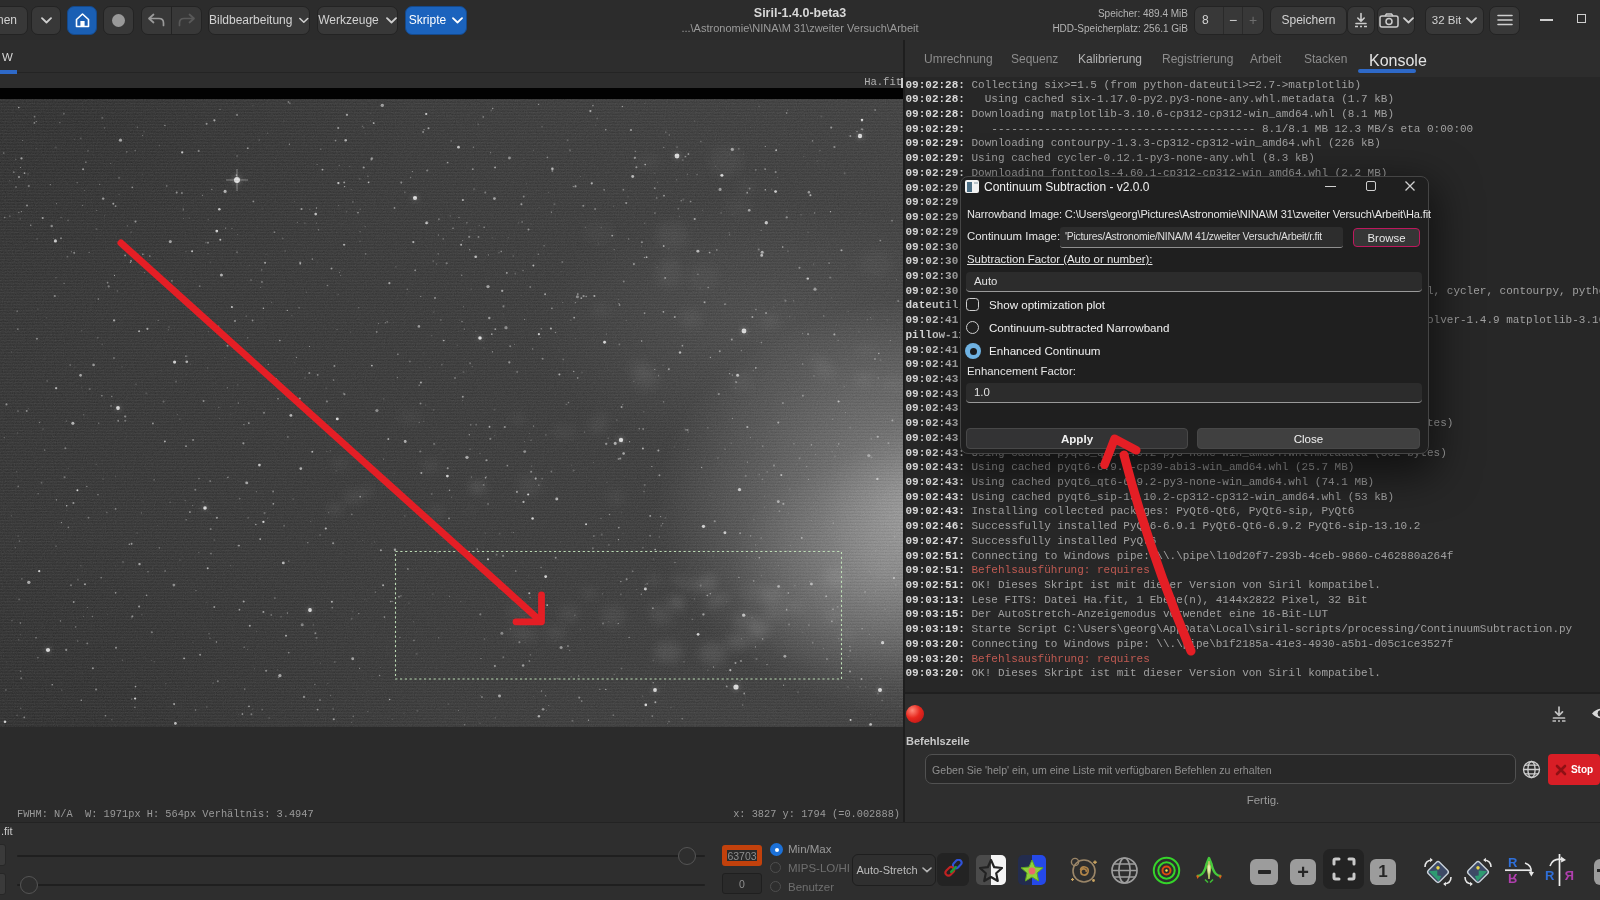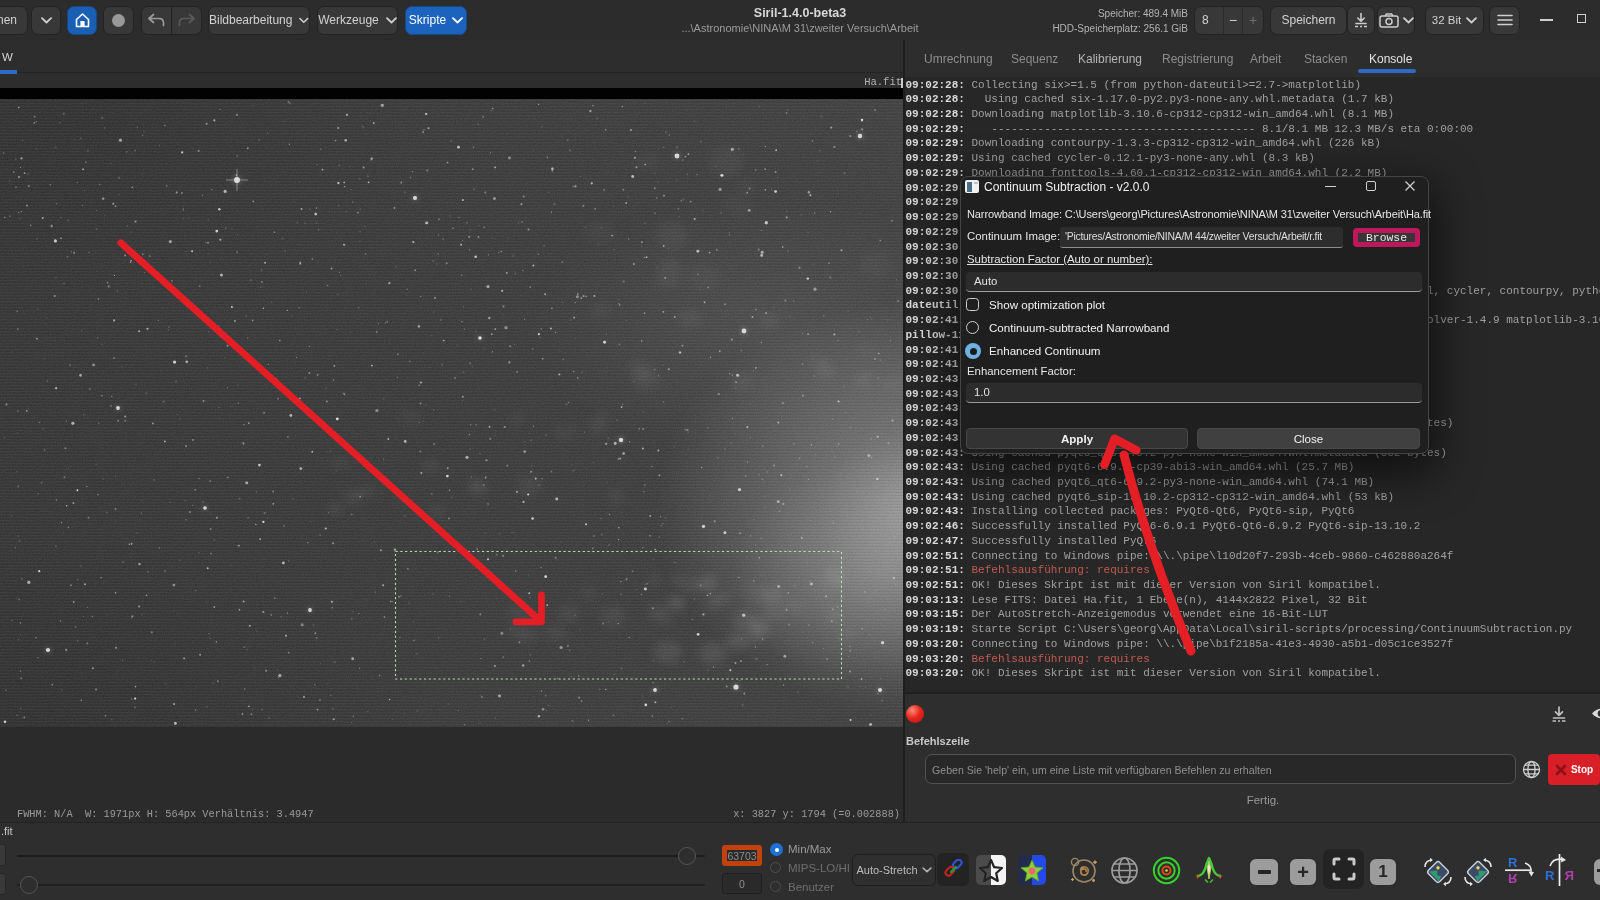--- a/index.html
+++ b/index.html
@@ -91,21 +91,21 @@
 <div class="abs" style="left:2px;top:51px;color:#d5d5d5;font-size:11.5px;">W</div>
 <div class="abs" style="left:0;top:69.5px;width:17px;height:4.5px;background:#2e69c8;"></div>
 <div class="abs mono" style="left:790px;top:76px;width:112px;text-align:right;color:#b2b2b2;font-size:10.5px;">Ha.fit</div>
 <div class="abs" style="left:905px;top:40px;width:695px;height:37px;background:#2d2d2d;"></div>
 <div class="abs" style="left:924px;top:52px;color:#8d8d8d;font-size:12px;">Umrechnung</div>
 <div class="abs" style="left:1011px;top:52px;color:#8d8d8d;font-size:12px;">Sequenz</div>
 <div class="abs" style="left:1078px;top:52px;color:#b3b3b3;font-size:12px;">Kalibrierung</div>
 <div class="abs" style="left:1162px;top:52px;color:#8d8d8d;font-size:12px;">Registrierung</div>
 <div class="abs" style="left:1250px;top:52px;color:#8d8d8d;font-size:12px;">Arbeit</div>
 <div class="abs" style="left:1304px;top:52px;color:#8d8d8d;font-size:12px;">Stacken</div>
-<div class="abs" style="left:1369px;top:52px;color:#e2e2e2;font-size:12px;">Konsole</div>
+<div class="abs" style="left:1369px;top:52px;color:#e2e2e2;font-size:16px;">Konsole</div>
 <div class="abs" style="left:1358px;top:68.5px;width:58px;height:4.5px;background:#2e69c8;border-radius:2px;"></div>
 <div class="abs" style="left:903px;top:40px;width:2px;height:782px;background:#1e1e1e;"></div>
 <div class="abs" style="left:900.5px;top:78px;width:2.5px;height:27px;background:#c9c9c9;"></div>
 <div class="abs" style="left:0;top:88px;width:903px;height:639px;">
 <svg width="903" height="639" viewBox="0 0 903 639">
 <defs>
 <linearGradient id="base" x1="0" y1="0" x2="1" y2="0">
           <stop offset="0" stop-color="#2b2b2b"></stop>
           <stop offset="0.55" stop-color="#333333"></stop>
           <stop offset="1" stop-color="#393939"></stop>
@@ -1800,22 +1800,22 @@
 <div class="abs" style="left:1325px;top:186px;width:11px;height:1.4px;background:#d0d0d0;"></div>
 <div class="abs" style="left:1366px;top:181px;width:10px;height:10px;border:1.3px solid #d0d0d0;border-radius:2px;"></div>
 <div class="abs" style="left:1404px;top:180px;">
     <svg width="12" height="12" viewBox="0 0 12 12">
       <path d="M1.5 1.5 L10.5 10.5 M10.5 1.5 L1.5 10.5" stroke="#d0d0d0" stroke-width="1.3"></path>
     </svg>
   </div>
 <div class="abs" style="left:967px;top:208px;width:460px;color:#e6e6e6;font-size:11px;letter-spacing:-0.1px;white-space:nowrap;">Narrowband Image: C:\Users\georg\Pictures\Astronomie\NINA\M 31\zweiter Versuch\Arbeit\Ha.fit</div>
 <div class="abs" style="left:967px;top:230px;color:#e6e6e6;font-size:11.4px;">Continuum Image:</div>
 <div class="abs" style="left:1060px;top:227px;width:283px;height:21px;background:#2d2d2d;border-radius:3px;border-bottom:1px solid #8f8f8f;"></div>
-<div class="abs" style="left:1065px;top:231px;width:274px;overflow:hidden;color:#dcdcdc;font-size:10.4px;letter-spacing:-0.25px;white-space:nowrap;">'Pictures/Astronomie/NINA/M 44/zweiter Versuch/Arbeit/r.fit</div>
-<div class="abs" style="left:1353px;top:228px;width:67px;height:19px;background:#363636;border:5px solid #be185d;border-radius:4px;display:flex;align-items:center;justify-content:center;color:#e8e8e8;font-size:11.4px;font-family:Liberation Mono, monospace;">Browse</div>
+<div class="abs" style="left:1065px;top:231px;width:274px;overflow:hidden;color:#dcdcdc;font-size:10.4px;letter-spacing:-0.25px;white-space:nowrap;">'Pictures/Astronomie/NINA/M 41/zweiter Versuch/Arbeit/r.fit</div>
+<div class="abs" style="left:1353px;top:228px;width:67px;height:19px;background:#363636;border:1px solid #be185d;border-radius:4px;display:flex;align-items:center;justify-content:center;color:#e8e8e8;font-size:11.4px;">Browse</div>
 <div class="abs" style="left:967px;top:253px;color:#e6e6e6;font-size:11.4px;text-decoration:underline;">Subtraction Factor (Auto or number):</div>
 <div class="abs" style="left:966px;top:272px;width:456px;height:20px;background:#2c2c2c;border-radius:4px;border-bottom:1px solid #9a9a9a;"></div>
 <div class="abs" style="left:974px;top:275px;color:#e0e0e0;font-size:11.4px;">Auto</div>
 <div class="abs" style="left:966px;top:298px;width:13px;height:13px;border:1.6px solid #cfcfcf;border-radius:3.5px;"></div>
 <div class="abs" style="left:989px;top:298px;color:#f0f0f0;font-size:11.6px;">Show optimization plot</div>
 <div class="abs" style="left:966px;top:321px;width:13px;height:13px;border:1.6px solid #cfcfcf;border-radius:50%;"></div>
 <div class="abs" style="left:989px;top:321px;color:#f0f0f0;font-size:11.6px;">Continuum-subtracted Narrowband</div>
 <div class="abs" style="left:965px;top:343px;width:16px;height:16px;border-radius:50%;background:#6fb2e2;"></div>
 <div class="abs" style="left:969.5px;top:347.5px;width:7px;height:7px;border-radius:50%;background:#191b1e;"></div>
 <div class="abs" style="left:989px;top:344px;color:#f0f0f0;font-size:11.6px;">Enhanced Continuum</div>

